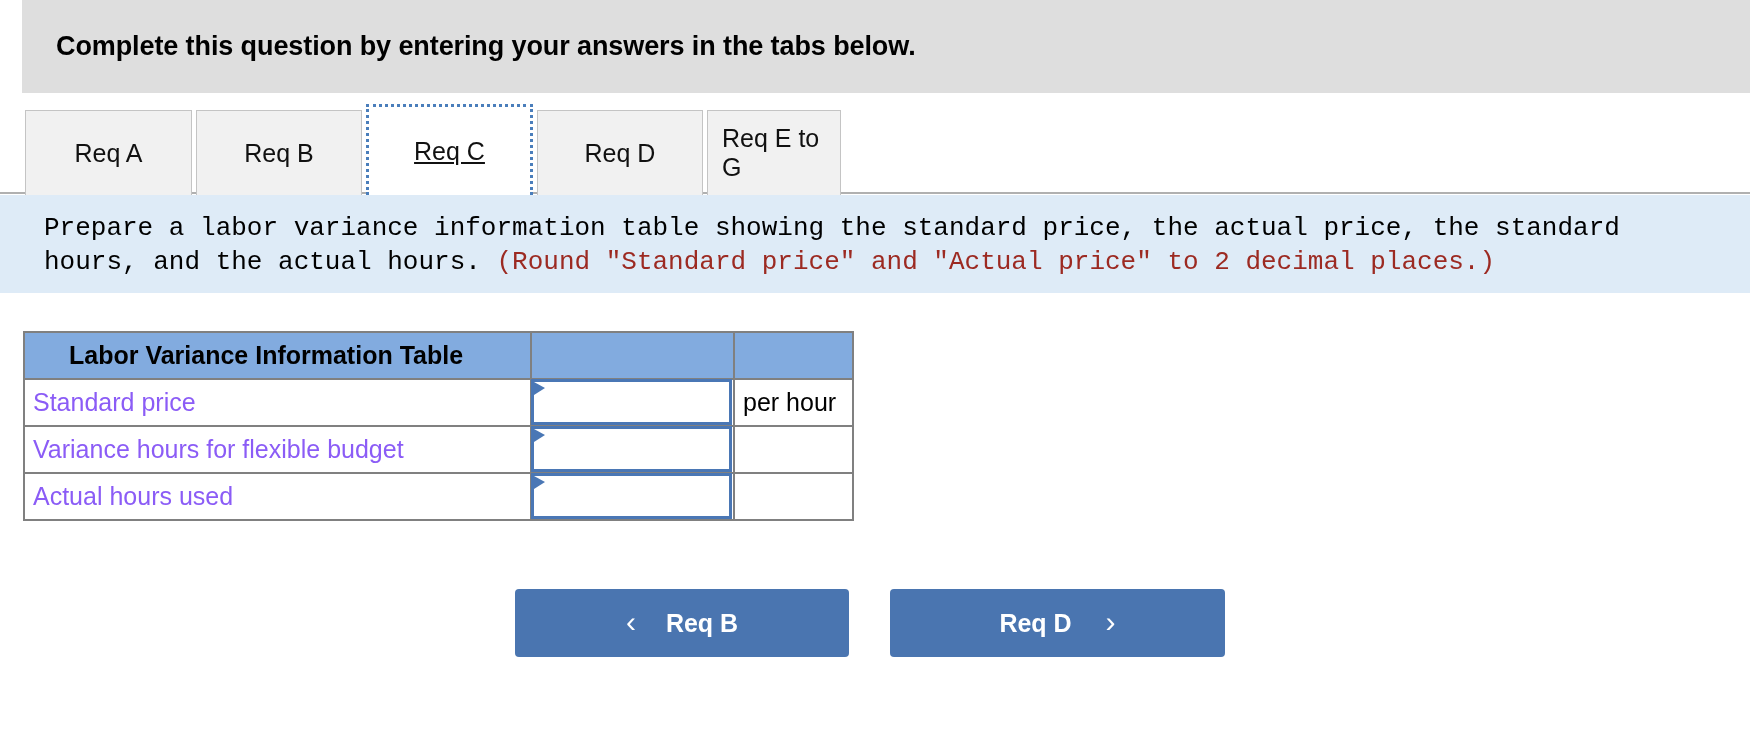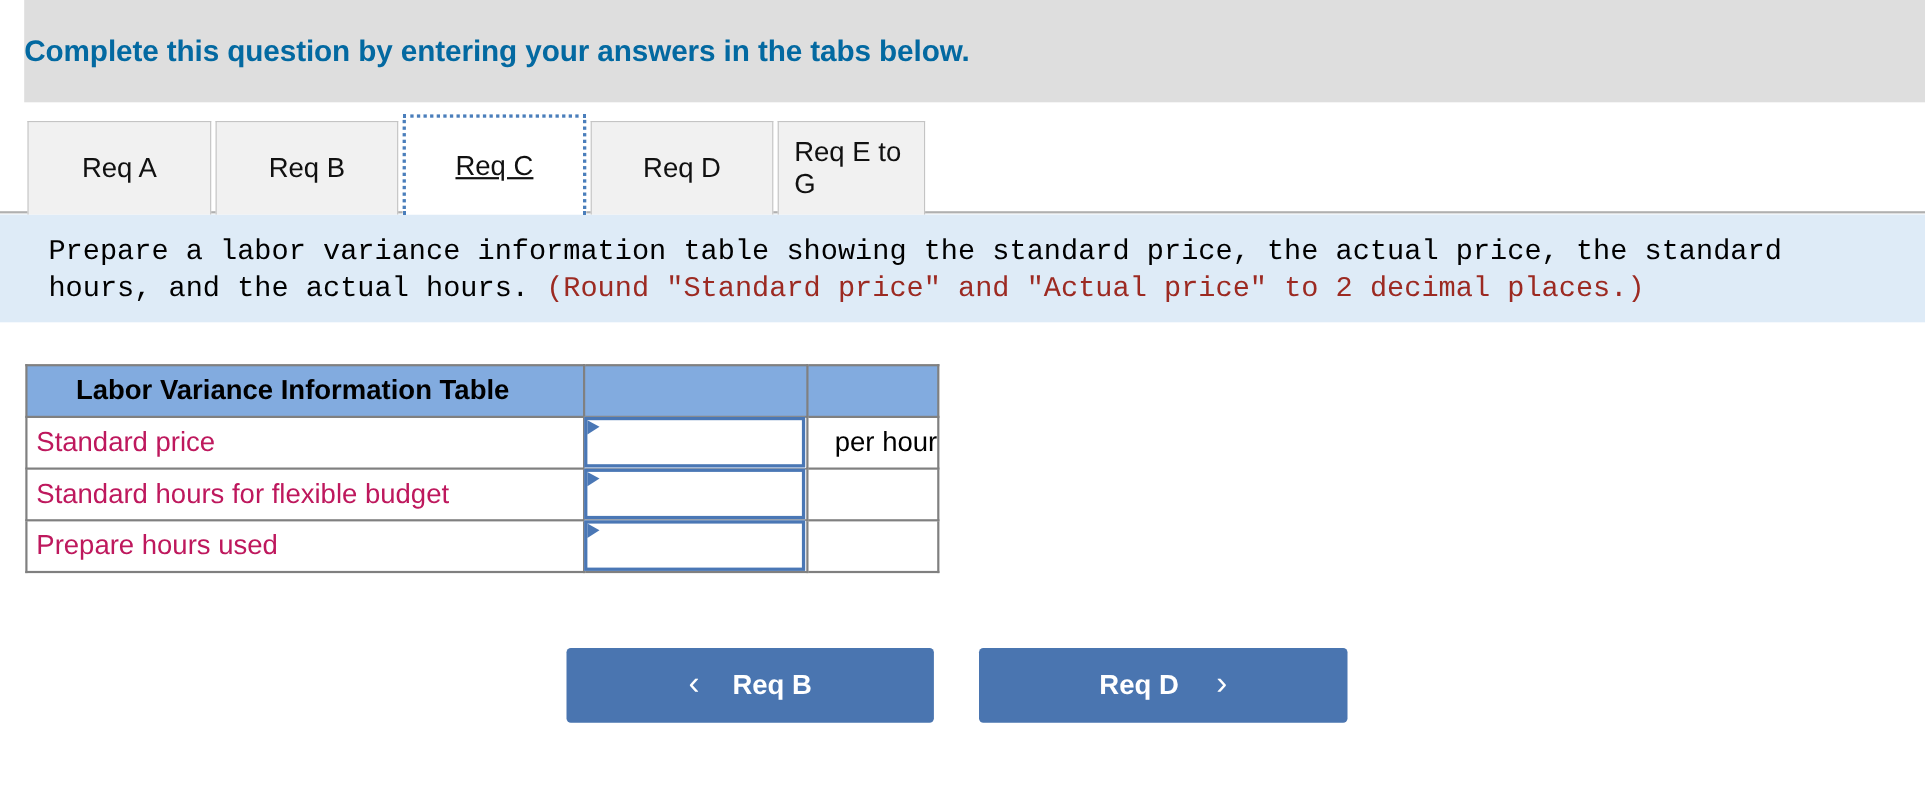--- a/index.html
+++ b/index.html
@@ -24,21 +24,22 @@
     top: 0;
     width: 1728px;
     height: 93px;
     background: #dedede;
     display: flex;
     align-items: center;
   }
   .top-banner-text {
     font-size: 27px;
     font-weight: bold;
-    color: #0369a1;
+    color: #000000;
+    margin-left: 34px;
     letter-spacing: -0.1px;
     white-space: nowrap;
   }
 
   
   .tabs-wrap {
     position: absolute;
     left: 0;
     top: 93px;
     width: 1750px;
@@ -137,30 +138,29 @@
   }
   .head-title {
     font-size: 25px;
     font-weight: bold;
     color: #000000;
     padding-left: 44px;
     white-space: nowrap;
   }
   .row-label {
     font-size: 25px;
-    color: #be185d;
+    color: #8b5cf6;
     padding-left: 8px;
     white-space: nowrap;
   }
   .unit-label {
     font-size: 25px;
     color: #000000;
     padding-left: 8px;
     white-space: nowrap;
-    text-align: right;
   }
   td.input-cell {
     position: relative;
     background: #ffffff;
     padding: 0;
   }
   .answer-box {
     position: relative;
     display: block;
     width: 201px;
@@ -289,34 +289,34 @@
             <input class="answer-box" type="text" value="" style="">
           </td>
           <td>
             <div class="unit-label">per hour</div>
           </td>
         </tr>
 
 
         <tr>
           <td>
-            <div class="row-label">Standard hours for flexible budget</div>
+            <div class="row-label">Variance hours for flexible budget</div>
           </td>
           <td class="input-cell">
             <span class="box-marker"></span>
             <input class="answer-box" type="text" value="" style="">
           </td>
           <td>
             <div class="unit-label"></div>
           </td>
         </tr>
 
         <tr>
           <td>
-            <div class="row-label">Prepare hours used</div>
+            <div class="row-label">Actual hours used</div>
           </td>
           <td class="input-cell">
             <span class="box-marker"></span>
             <input class="answer-box" type="text" value="" style="">
           </td>
           <td>
             <div class="unit-label"></div>
           </td>
         </tr>
       </tbody>

